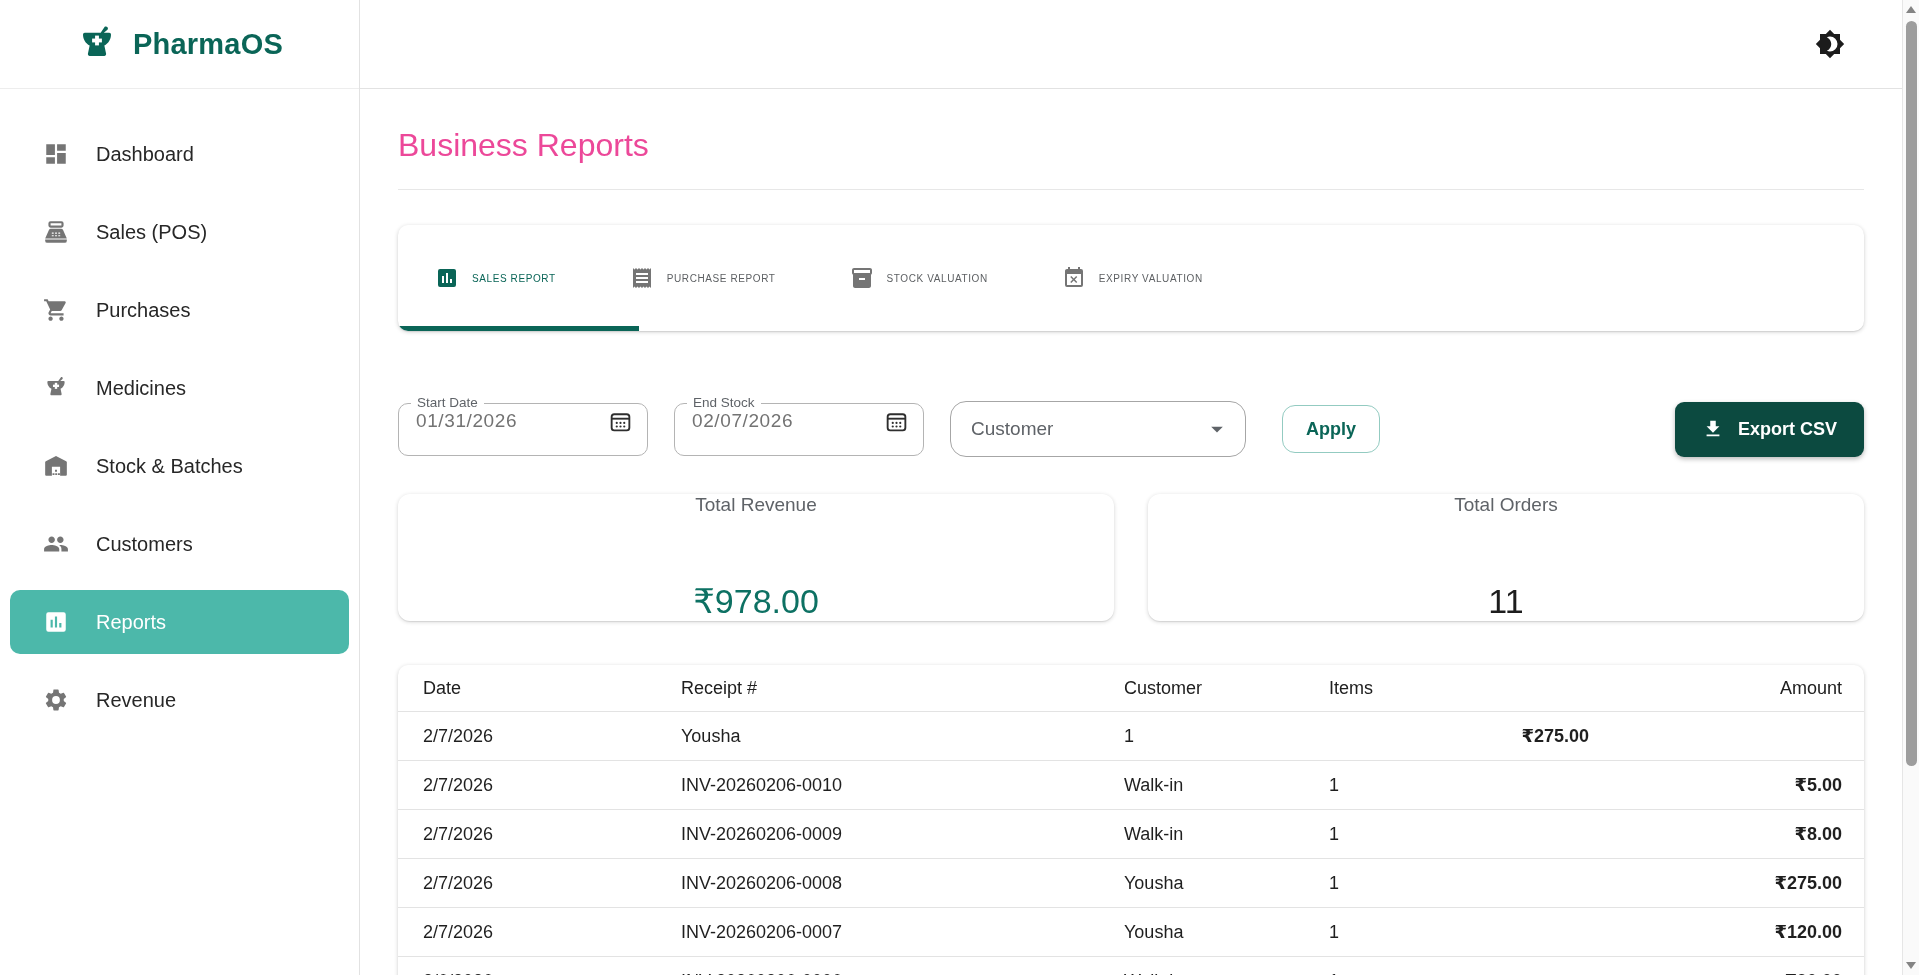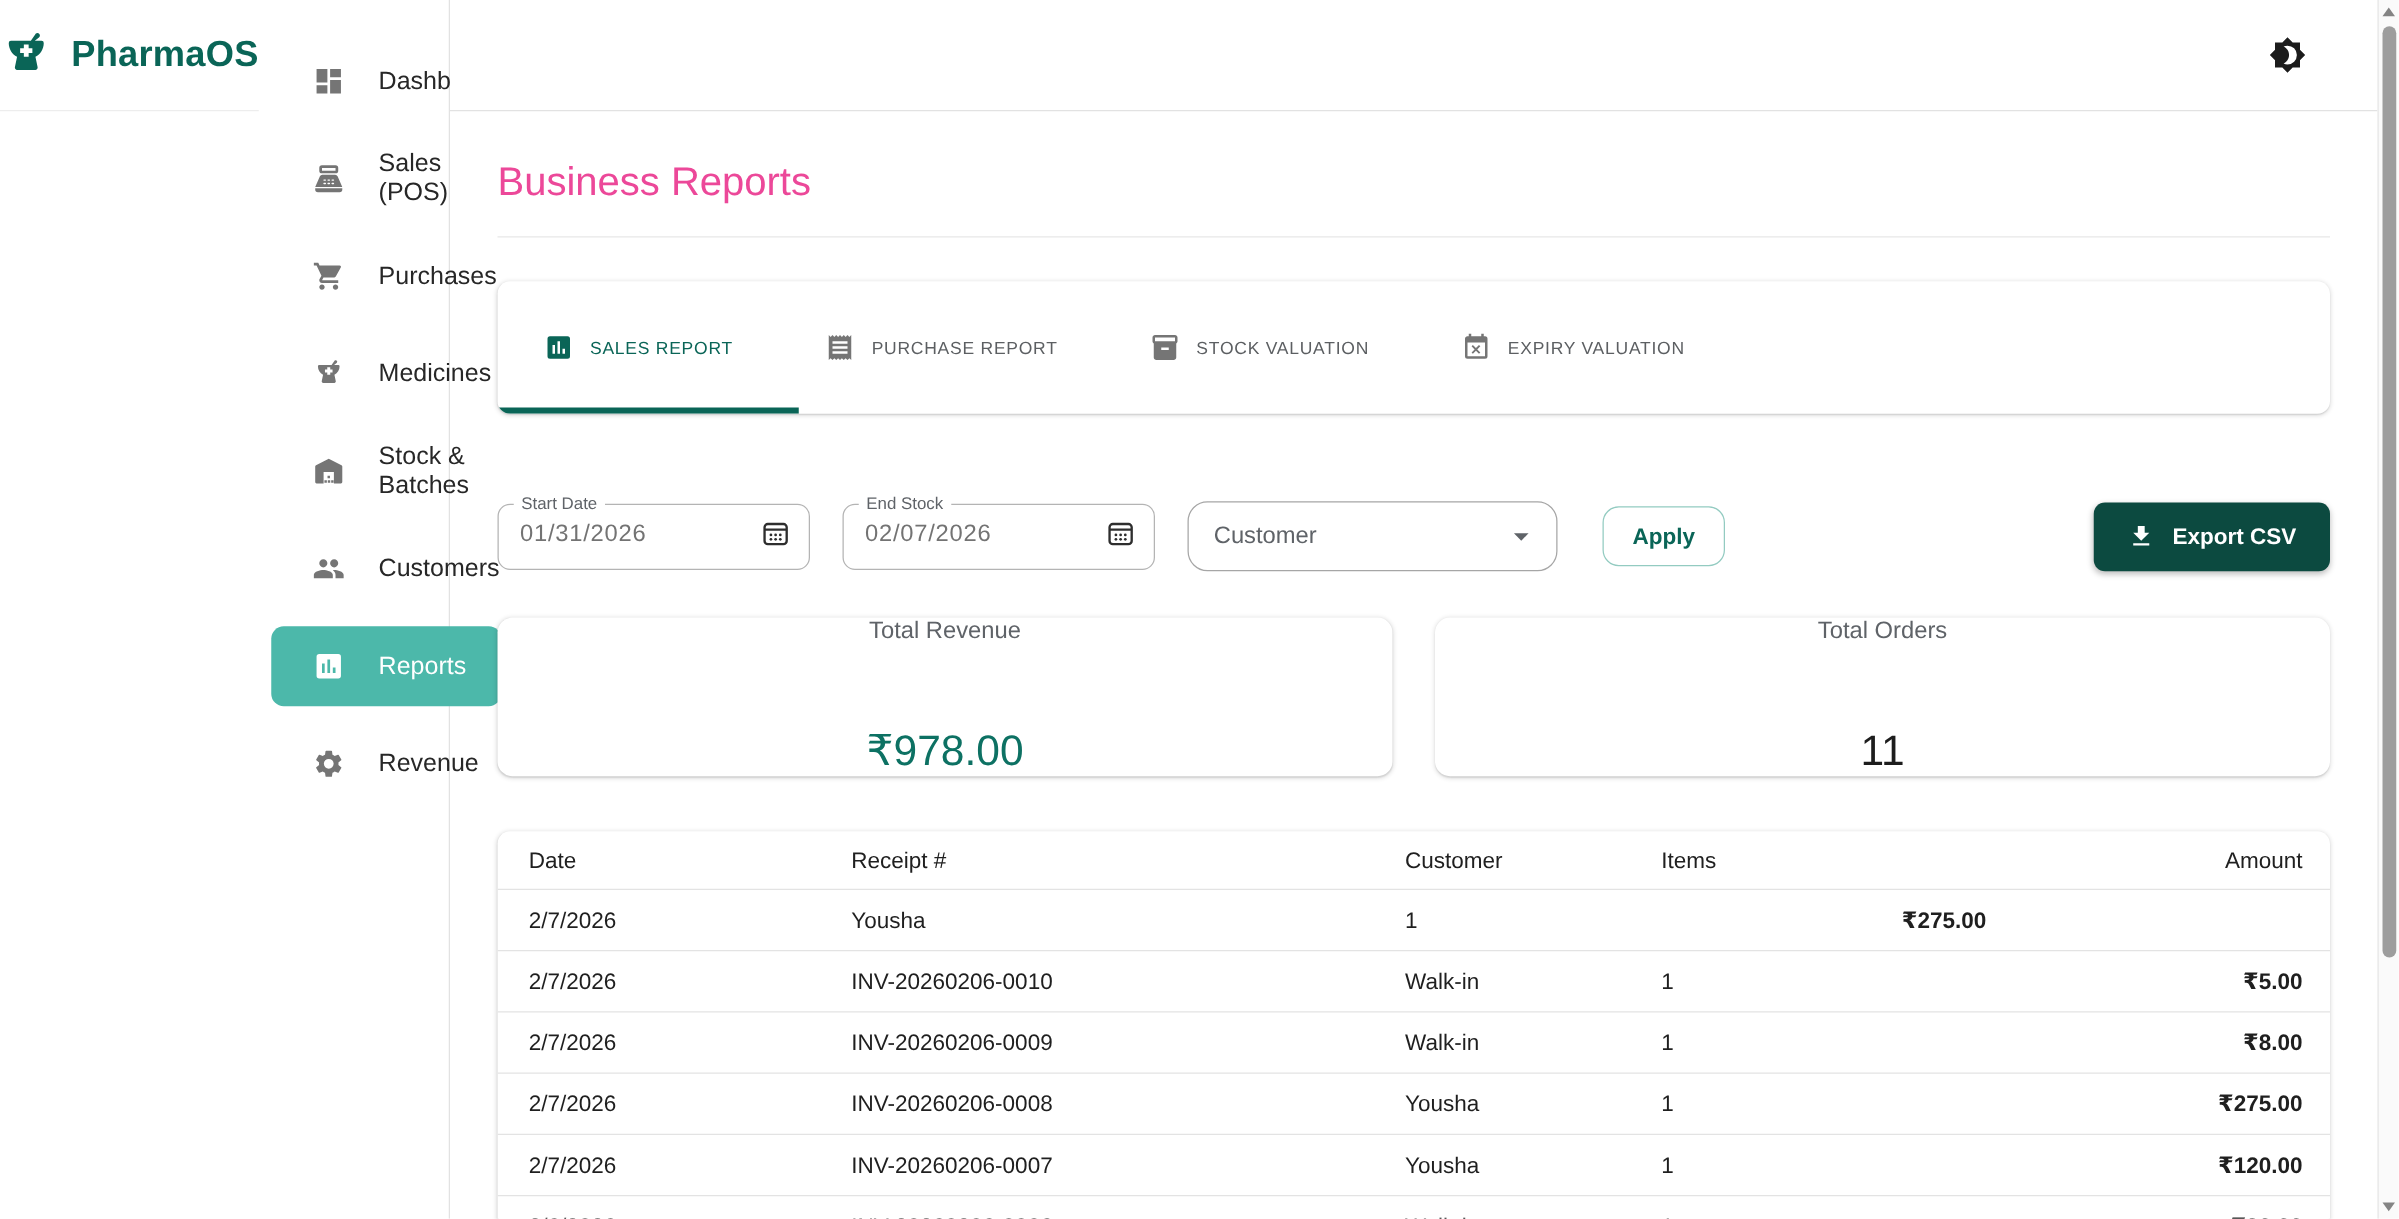--- a/index.html
+++ b/index.html
@@ -14,21 +14,21 @@
     --active-bg: #4cb8aa;
     --export-bg: #0c4a40;
     --border: #e2e2e2;
   }
   .app { display: flex; width: 100%; height: 100%; position: relative; }
 
   
   .sidebar {
     width: 360px; min-width: 360px; height: 100%;
     border-right: 1px solid var(--border); background: #fff;
-    display: flex; 
+    display: flex; flex-direction: column;
   }
   .logo-row {
     height: 89px; min-height: 89px; border-bottom: 1px solid #ededed;
     display: flex; align-items: center; justify-content: center; gap: 15px;
   }
   .logo-icon { width: 42px; height: 42px; color: var(--primary); }
   .logo-icon svg { width: 100%; height: 100%; }
   .logo-text { font-size: 29px; font-weight: 700; color: var(--primary); letter-spacing: .2px; }
   .nav { padding-top: 33px; flex: 1; }
   .nav-item {
@@ -57,35 +57,35 @@
   .page-title { font-size: 32px; font-weight: 500; color: #ec4899; padding: 38px 0 25px; }
 
   
   .tabs-card {
     margin-top: 35px; height: 106px; background: #fff; border-radius: 10px;
     box-shadow: 0 1px 4px rgba(0,0,0,.18), 0 1px 1px rgba(0,0,0,.08);
     position: relative; display: flex; align-items: stretch; overflow: hidden;
   }
   .tab {
     display: flex; align-items: center; gap: 13px; padding: 0 37px; height: 100%;
-    font-size: 14px; font-weight: 500; letter-spacing: .6px; color: #5c5f62;
+    font-size: 10px; font-weight: 500; letter-spacing: .6px; color: #5c5f62;
     background: transparent; border: none; cursor: pointer; white-space: nowrap;
     font-family: inherit;
   }
   .tab-icon { width: 24px; height: 24px; color: #757575; flex: none; }
   .tab-icon svg { width: 100%; height: 100%; display: block; }
   .tab.active { color: var(--primary); }
   .tab.active .tab-icon { color: var(--primary); }
   .tab-indicator { position: absolute; bottom: 0; left: 0; height: 5px; width: 240px; background: var(--primary); }
 
   
   .filters { margin-top: 70px; display: flex; align-items: center; }
   .field {
     position: relative; width: 250px; height: 53px; border: 1px solid #b4b4b4; border-radius: 10px;
-    display: flex; align-items: flex-end; padding: 0 14px 16px 17px; background: #fff; margin-right: 26px;
+    display: flex; align-items: center; padding: 0 14px 16px 17px; background: #fff; margin-right: 26px;
   }
   .field-label {
     position: absolute; top: -9px; left: 12px; background: #fff; padding: 0 6px;
     font-size: 13.5px; color: #5f6368;
   }
   .field-value { font-size: 19px; color: #737373; letter-spacing: .6px; flex: 1; }
   .field-cal { width: 25px; height: 25px; color: #2e2e2e; cursor: pointer; }
   .field-cal svg { width: 100%; height: 100%; display: block; }
 
   .select {

